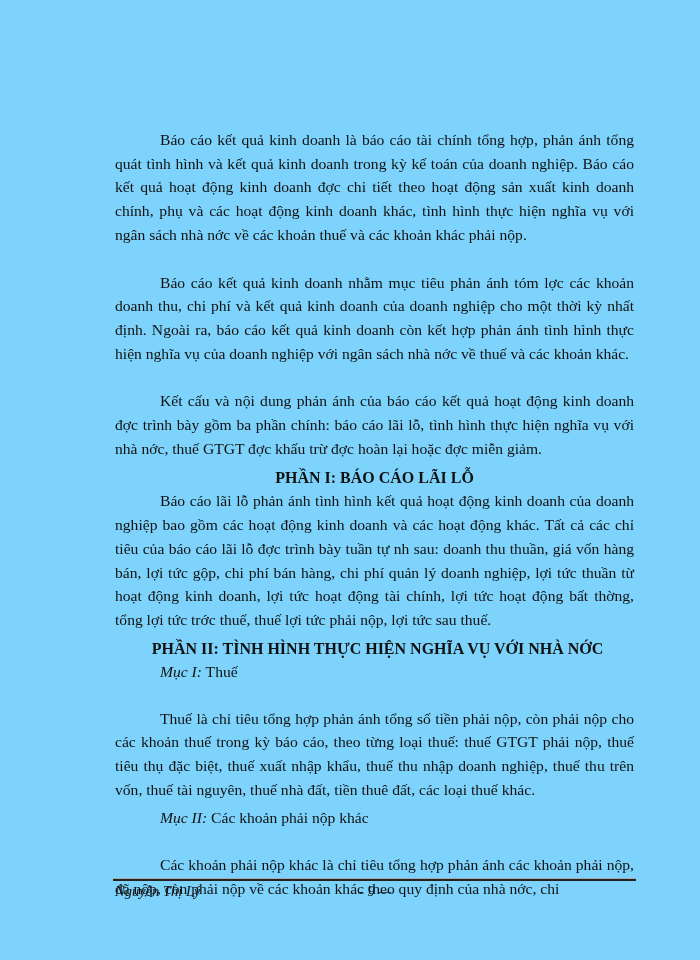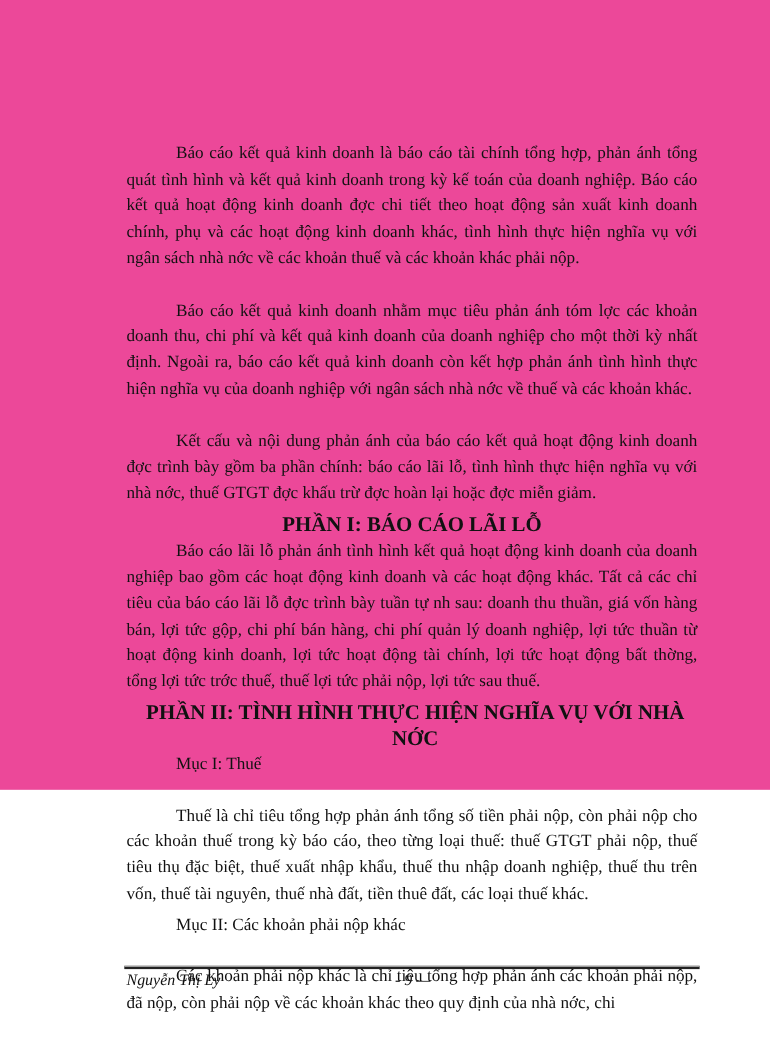--- a/index.html
+++ b/index.html
@@ -1,27 +1,27 @@
 <!DOCTYPE html>
 <html><head>
   <meta charset="utf-8">
   <style>
     html, body { margin: 0; padding: 0; background: #ffffff; }
     body { width: 700px; height: 960px; position: relative; overflow: hidden;
       font-family: "Liberation Serif", "DejaVu Serif", serif; color: #111; }
-    .page { position: absolute; left: 0; top: 0; width: 700px; height: 718px; background: #ec4899; }
+    .page { position: absolute; left: 0; top: 0; width: 700px; height: 960px; background: #7dd3fc; }
     .content { position: absolute; left: 115px; top: 128px; width: 519px;
       font-size: 15.6px; line-height: 23.7px; }
     .para { margin: 0; text-align: justify; text-indent: 45px; }
     .para.gap { margin-top: 24px; }
-    .heading { margin: 0; text-align: center; font-weight: bold; font-size: 19px; line-height: 23px; }
+    .heading { margin: 0; text-align: center; font-weight: bold; font-size: 16px; line-height: 23px; }
     .heading.h1 { margin-top: 6px; }
     .heading.h2 { margin-top: 5px; padding-left: 6px; }
     .muc { margin: 0; text-indent: 45px; line-height: 23px; }
-    .muc .label { }
+    .muc .label { font-style: italic; }
     .muc.m2 { margin-top: 5px; }
     .footer-line { position: absolute; left: 113px; top: 878px; width: 523px; height: 2px;
       background: #222; border-top: 1px solid #aaa; }
     .footer { position: absolute; left: 115px; top: 884px; width: 521px;
       font-style: italic; font-size: 14.5px; line-height: 15px; }
     .footer .author { display: block; }
     .footer .class { display: block; }
     .footer .pageno { position: absolute; left: 244px; top: 0; }
   </style>
 </head>

